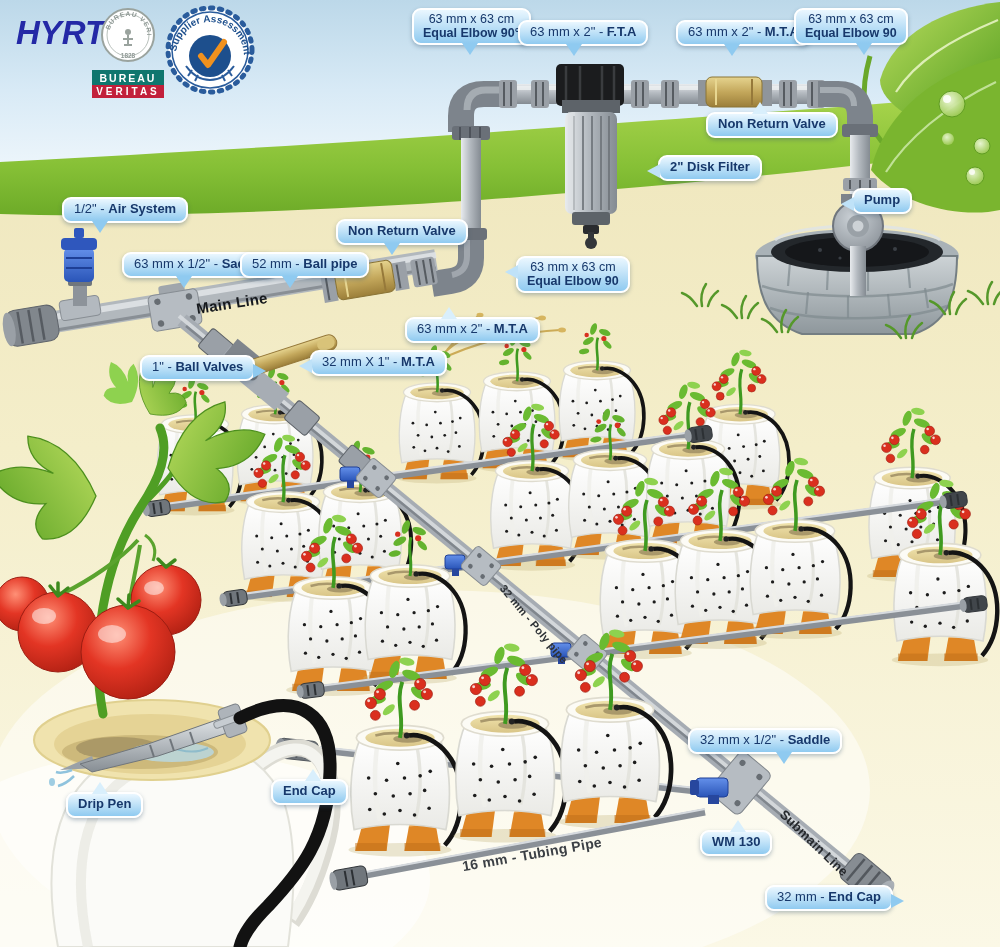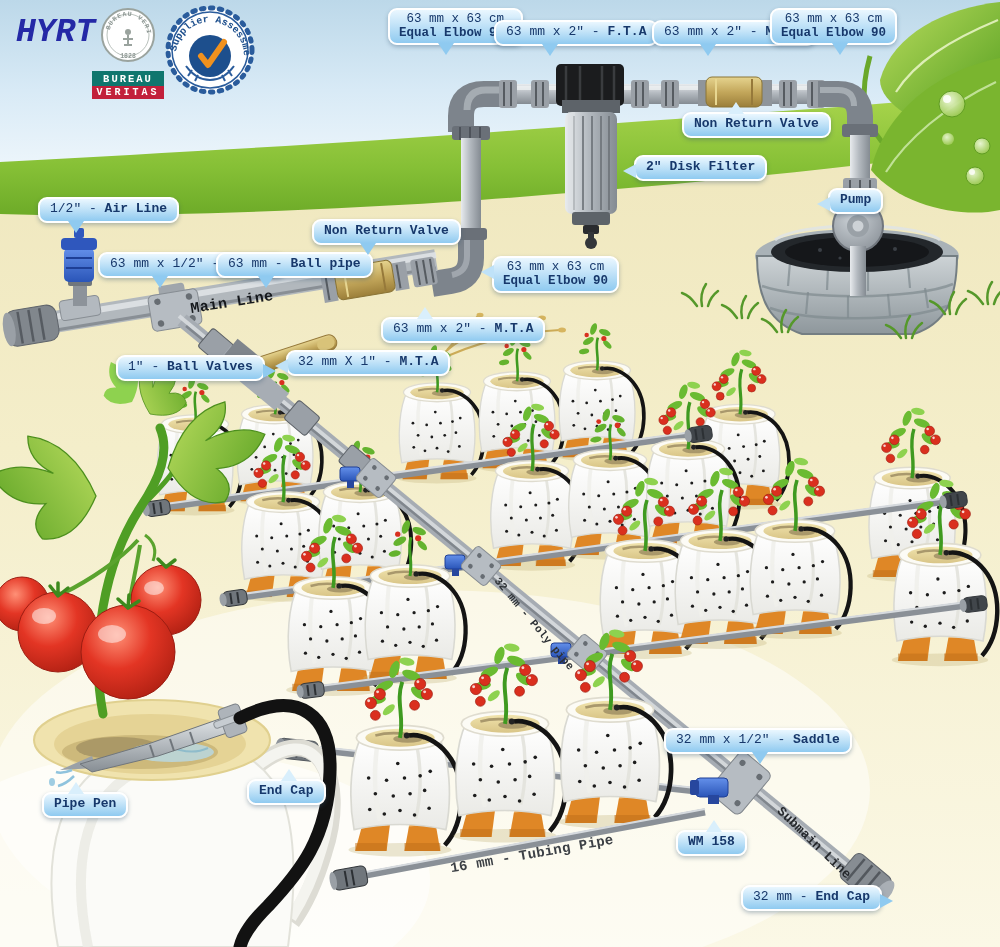--- a/index.html
+++ b/index.html
@@ -1,24 +1,24 @@
 <!DOCTYPE html>
 <html><head>
 <meta charset="utf-8">
 <style>
   html,body{margin:0;padding:0;}
   #stage{position:relative;width:1000px;height:947px;overflow:hidden;background:#eef3f0;
-         font-family:Liberation Mono, monospace;}
+         font-family:Liberation Sans, sans-serif;}
   #scene{position:absolute;left:0;top:0;}
   
   .callout{position:absolute;z-index:30;
     background:linear-gradient(180deg,#eaf7ff 0%,#c2e3f8 45%,#8fcaf0 100%);
     border:2px solid #fff;border-radius:9px;padding:3px 10px 4px;
     font-size:13px;font-weight:400;line-height:1.12;color:#17386b;
-    white-space:nowrap;text-align:center;box-shadow:0 2px 4px rgba(50,80,110,.35);}
+    white-space:nowrap;text-align:center;box-shadow:0 2px 4px rgba(50,80,110,.35);margin-left:24px;}
   .callout b{font-weight:700;}
   .callout .ln{display:block;font-weight:400;}
   .callout .ln b{font-weight:700;}
   .callout.two{font-size:12.5px;padding:2px 9px 3px;}
   .tail{position:absolute;width:0;height:0;}
   .tail.down{bottom:-12px;border-left:8px solid transparent;border-right:8px solid transparent;border-top:12px solid #8fcaf0;}
   .tail.up{top:-12px;border-left:8px solid transparent;border-right:8px solid transparent;border-bottom:12px solid #d9effc;}
   .tail.left{left:-13px;top:7px;border-top:7px solid transparent;border-bottom:7px solid transparent;border-right:13px solid #bfe2f8;}
   .tail.right{right:-13px;top:7px;border-top:7px solid transparent;border-bottom:7px solid transparent;border-left:13px solid #8fcaf0;}
   
@@ -734,29 +734,29 @@
     </div>
     <div class="callout" style="left: 634px; top: 155px;">
       <span class="ln"><b>2" Disk Filter</b></span>
       <span class="tail left"></span>
     </div>
     <div class="callout" style="left: 828px; top: 188px;">
       <span class="ln"><b>Pump</b></span>
       <span class="tail left"></span>
     </div>
     <div class="callout" style="left: 38px; top: 197px;">
-      <span class="ln"><span>1/2" - </span><b>Air Line</b></span>
+      <span class="ln"><span>1/2" - </span><b>Air System</b></span>
       <span class="tail down" style="left: 28px;"></span>
     </div>
     <div class="callout" style="left: 98px; top: 252px;">
       <span class="ln"><span>63 mm x 1/2" - </span><b>Saddle</b></span>
       <span class="tail down" style="left: 52px;"></span>
     </div>
     <div class="callout" style="left: 216px; top: 252px;">
-      <span class="ln"><span>63 mm - </span><b>Ball pipe</b></span>
+      <span class="ln"><span>52 mm - </span><b>Ball pipe</b></span>
       <span class="tail down" style="left: 40px;"></span>
     </div>
     <div class="callout" style="left: 312px; top: 219px;">
       <span class="ln"><b>Non Return Valve</b></span>
       <span class="tail down" style="left: 46px;"></span>
     </div>
     <div class="callout two" style="left: 492px; top: 256px;">
       <span class="ln"><span>63 mm x 63 cm</span></span>
       <span class="ln"><b>Equal Elbow 90</b></span>
       <span class="tail left"></span>
@@ -775,25 +775,25 @@
     </div>
     <div class="callout" style="left: 664px; top: 728px;">
       <span class="ln"><span>32 mm x 1/2" - </span><b>Saddle</b></span>
       <span class="tail down" style="left: 86px;"></span>
     </div>
     <div class="callout" style="left: 247px; top: 779px;">
       <span class="ln"><b>End Cap</b></span>
       <span class="tail up" style="left: 32px;"></span>
     </div>
     <div class="callout" style="left: 42px; top: 792px;">
-      <span class="ln"><b>Pipe Pen</b></span>
+      <span class="ln"><b>Drip Pen</b></span>
       <span class="tail up" style="left: 24px;"></span>
     </div>
     <div class="callout" style="left: 676px; top: 830px;">
-      <span class="ln"><b>WM 158</b></span>
+      <span class="ln"><b>WM 130</b></span>
       <span class="tail up" style="left: 28px;"></span>
     </div>
     <div class="callout" style="left: 741px; top: 885px;">
       <span class="ln"><span>32 mm - </span><b>End Cap</b></span>
       <span class="tail right"></span>
     </div>
     <div class="plabel" style="left: 232px; top: 303px; font-size: 15px; color: rgb(22, 25, 29); transform: translate(-50%, -50%) rotate(-9deg);">Main Line</div>
     <div class="plabel" style="left: 534px; top: 624px; font-size: 11px; color: rgb(46, 50, 54); transform: translate(-50%, -50%) rotate(50deg);">32 mm - Poly pipe</div>
     <div class="plabel" style="left: 532px; top: 854px; font-size: 14px; color: rgb(60, 64, 69); transform: translate(-50%, -50%) rotate(-10deg);">16 mm - Tubing Pipe</div>
     <div class="plabel" style="left: 814px; top: 843px; font-size: 13px; color: rgb(38, 41, 45); transform: translate(-50%, -50%) rotate(44deg);">Submain Line</div>

